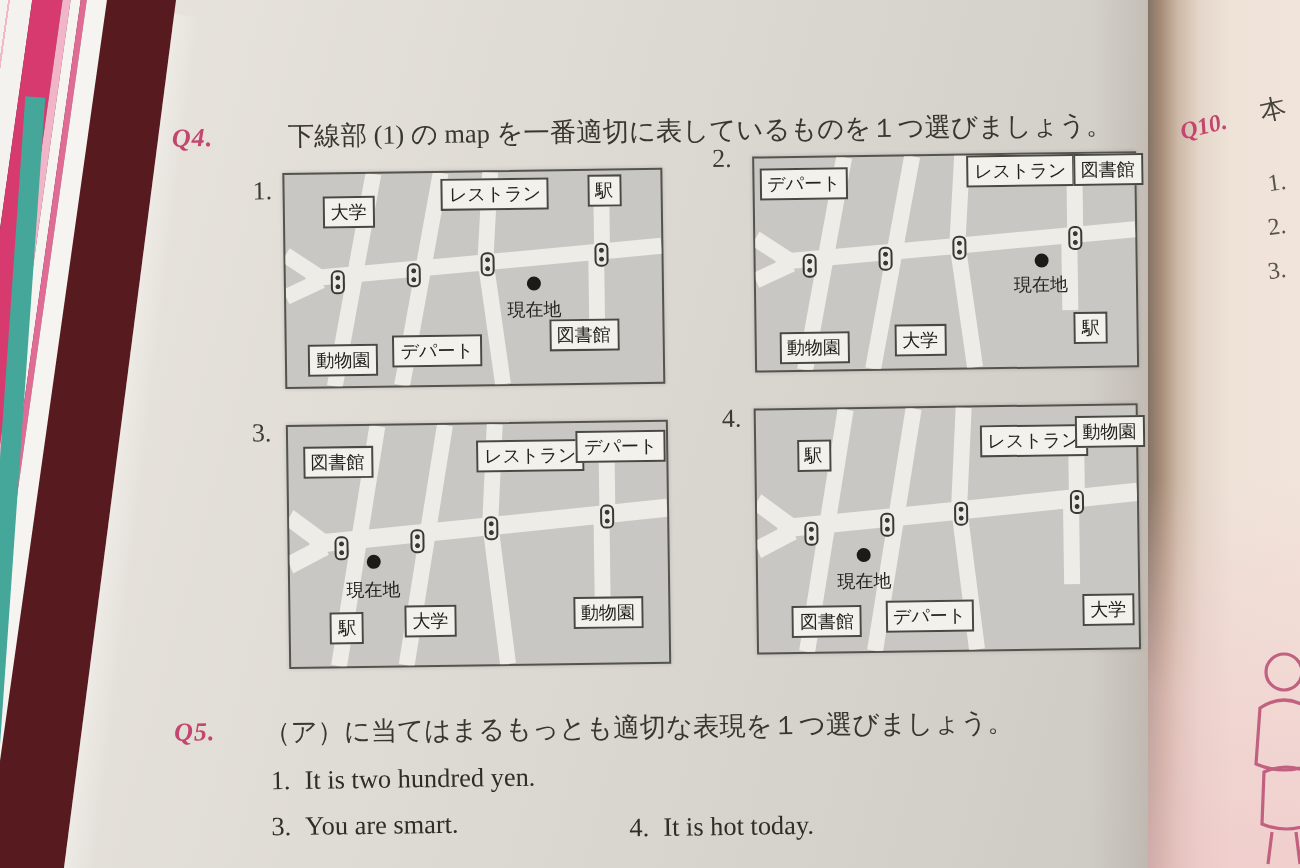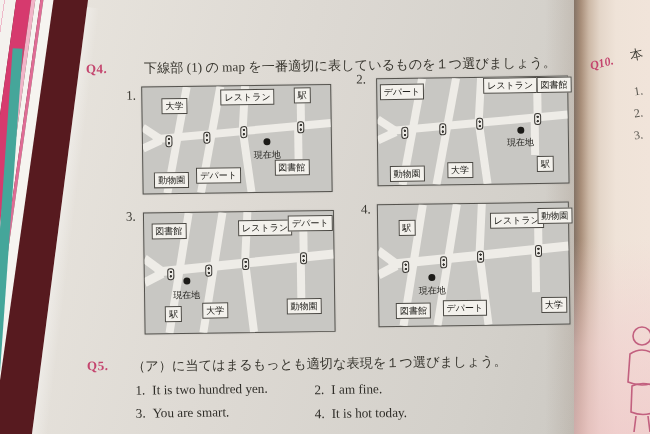--- a/index.html
+++ b/index.html
@@ -20,21 +20,21 @@
   }
   .page::before{ 
     content:"";position:absolute;left:30px;top:0;width:70px;height:470px;
     background:linear-gradient(90deg,rgba(255,255,255,0) 0,rgba(255,255,255,.9) 45%,rgba(255,255,255,0) 100%);
     transform:rotate(7deg);transform-origin:top left;
   }
   .page-shade-right{position:absolute;right:55px;top:0;width:50px;height:434px;
     background:linear-gradient(90deg,rgba(120,95,75,0) 0,rgba(120,95,75,.28) 100%);}
   
   .content{position:absolute;inset:0;transform:rotate(-0.8deg);color:#38362f;}
-  .qlabel{position:absolute;font-weight:bold;font-size:13px;letter-spacing:.5px;}
+  .qlabel{position:absolute;font-style:italic;font-weight:bold;font-size:13px;letter-spacing:.5px;}
   .qtext{position:absolute;font-size:13.2px;}
   .map-num{position:absolute;font-size:13px;color:#3c3a34;}
   .map-box{
     position:absolute;background:#c8c7c3;border:1px solid #55534e;
     box-shadow:0 0 2px rgba(0,0,0,.15);
   }
   .map-box svg{position:absolute;inset:0;width:100%;height:100%;}
   .bldg{
     position:absolute;transform:translate(-50%,-50%);
     background:#f3f1ec;border:1px solid #4a4843;color:#23221e;
@@ -201,23 +201,20 @@
         <div class="bldg" style="left: 92%; top: 84%;">大学</div>
         <div class="marker-dot" style="left: 28%; top: 60%;"></div>
         <div class="marker-label" style="left: 28%; top: 66%;">現在地</div>
       </div>
 
     <div class="qlabel" style="left:85px;top:355px;color:#c4456e;">Q5.</div>
     <div class="qtext" style="left:130px;top:355px;">（ア）に当てはまるもっとも適切な表現を１つ選びましょう。</div>
 
     <div class="opt" style="left:133px;top:380px;">
       <span class="n">1.</span><span>It is two hundred yen.</span>
-    </div>
-    <div class="opt" style="left:312px;top:382px;">
-      <span class="n">2.</span><span>I am fine.</span>
     </div>
     <div class="opt" style="left:133px;top:403px;">
       <span class="n">3.</span><span>You are smart.</span>
     </div>
     <div class="opt" style="left:312px;top:406px;">
       <span class="n">4.</span><span>It is hot today.</span>
     </div>
   </div>
 </div>
 

